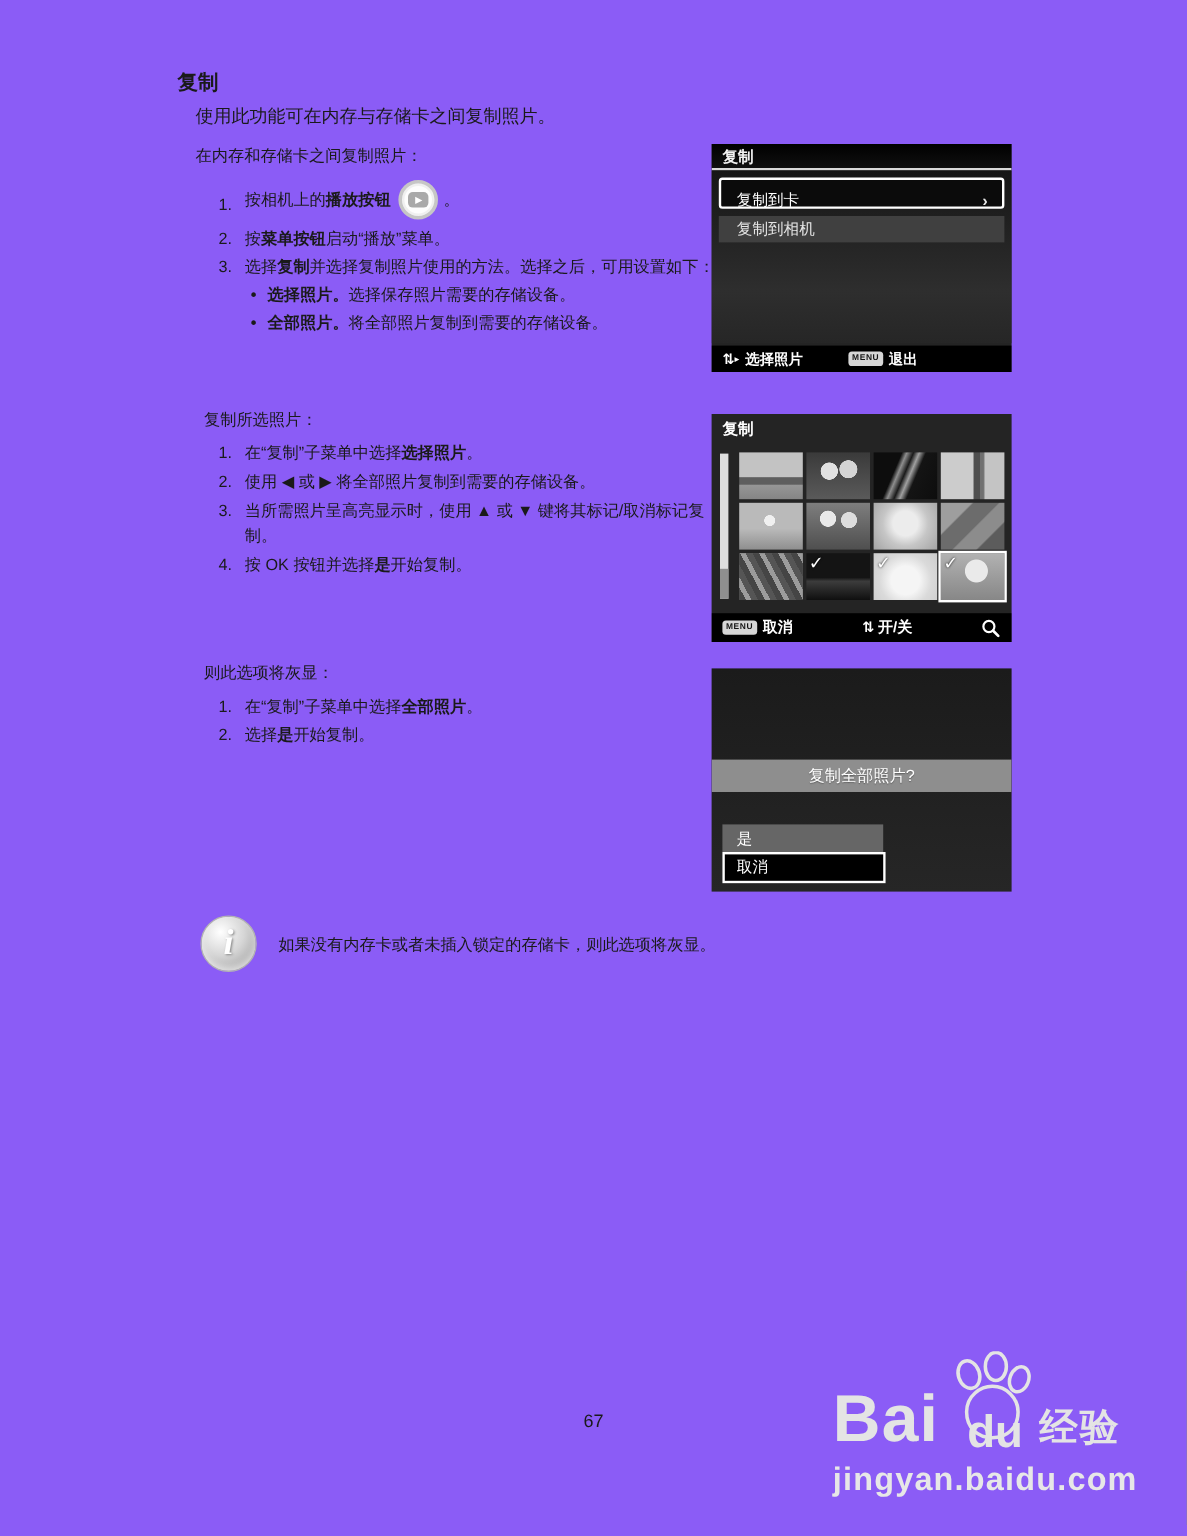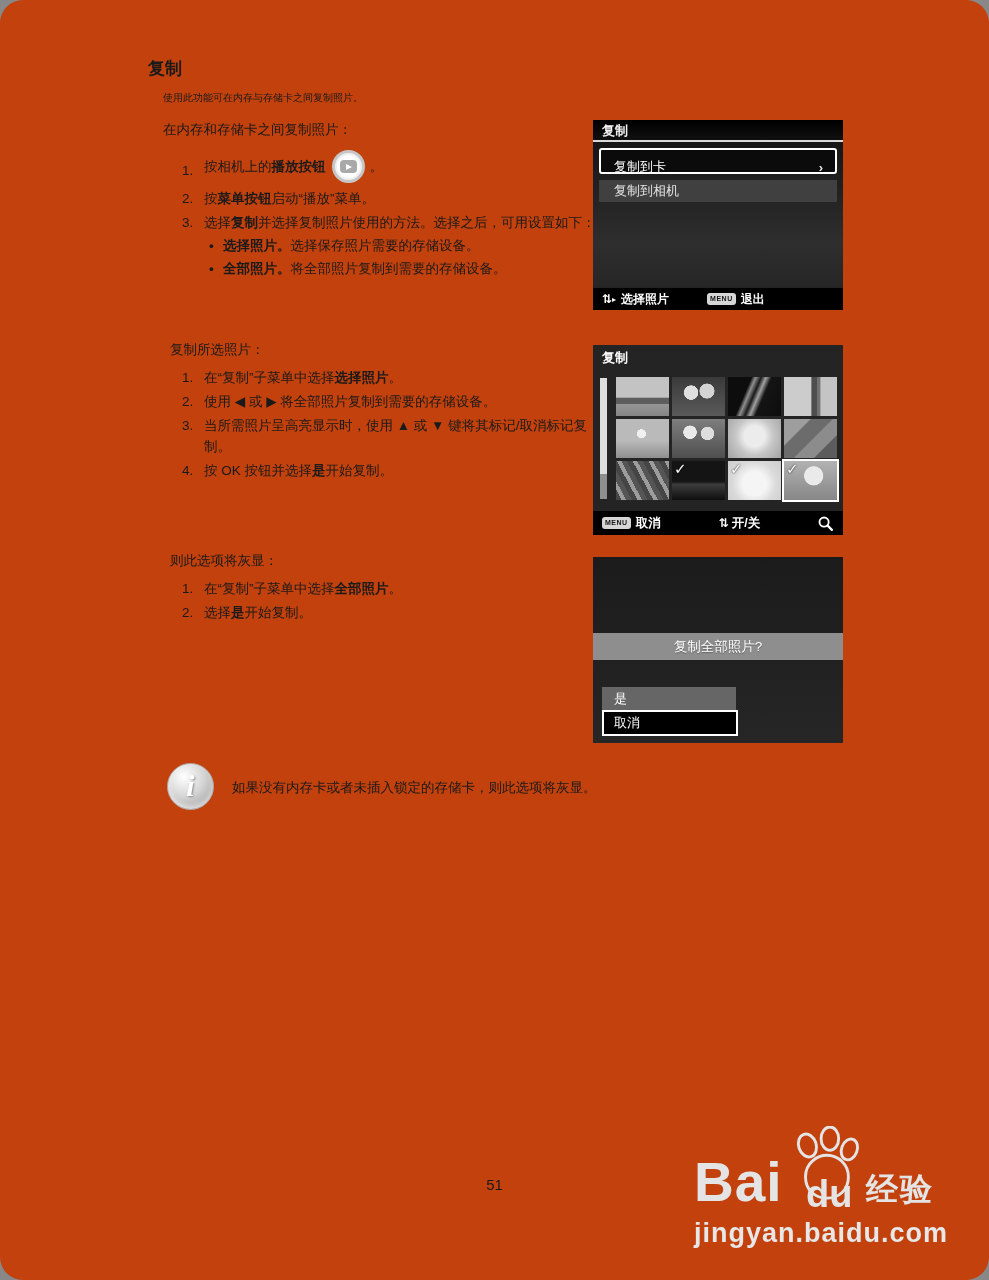--- a/index.html
+++ b/index.html
@@ -1,27 +1,27 @@
 <!DOCTYPE html>
 <html><head>
 <meta charset="utf-8">
 <style>
   * { box-sizing: border-box; }
   html,body { margin:0; padding:0; background:#888; }
   #page {
-    position: relative; width: 989px; height: 1280px; background: #c2410c;
+    position: relative; width: 989px; height: 1280px; background: #8b5cf6;
     font-family: "Liberation Sans", "DejaVu Sans", sans-serif;
-    color: #1a1a1a; overflow: hidden; margin: 0 auto; border-radius: 23px;
+    color: #1a1a1a; overflow: hidden; margin: 0 auto;
   }
 
   
   .block { position: absolute; }
   #block-a { top: 58px; left: 148px; width: 452px; }
   .doc-title { font-size: 17px; font-weight: 700; line-height: 21px; }
-  .doc-intro { margin: 9px 0 0 15px; font-size: 10px; line-height: 20px; }
+  .doc-intro { margin: 9px 0 0 15px; font-size: 15px; line-height: 20px; }
   .sub-heading { margin: 12px 0 0 15px; font-size: 13.5px; line-height: 20px; }
   ol.steps { list-style: none; margin: 10px 0 0 33px; padding: 0; counter-reset: stepn; font-size: 13.5px; }
   ol.steps > li { counter-increment: stepn; position: relative; padding-left: 23px; margin-bottom: 3px; line-height: 21px; }
   ol.steps > li::before { content: counter(stepn) "."; position: absolute; left: 1px; top: 0; line-height: 21px; }
   ol.steps > li.has-icon::before { top: 10px; }
   ul.bullets { list-style: none; margin: 2px 0 4px 4px; padding: 0; }
   ul.bullets > li { position: relative; padding-left: 15px; margin-bottom: 2px; line-height: 21px; }
   ul.bullets > li::before { content: "\2022"; position: absolute; left: 1px; font-weight: 700; }
   #block-b { top: 340px; left: 170px; width: 432px; }
   #block-b ol.steps, #block-c ol.steps { margin-left: 11px; margin-top: 7px; }
@@ -230,21 +230,21 @@
     <div class="q-bar">复制全部照片?</div>
     <div class="yes-row">是</div>
     <div class="cancel-row">取消</div>
   </div>
 
   <div class="note-icon">
     <span class="i-glyph">i</span>
   </div>
   <div class="note-text">如果没有内存卡或者未插入锁定的存储卡，则此选项将灰显。</div>
 
-  <div class="page-num">51</div>
+  <div class="page-num">67</div>
 
   <div class="wm">
     <div class="wm-brand">
       <span class="wm-bai">Bai</span>
       <span class="wm-paw">
         <svg width="78" height="78" viewBox="0 0 80 80">
           <ellipse cx="22" cy="20" rx="9" ry="12" fill="none" stroke="#e4e4e4" stroke-width="3" transform="rotate(-18 22 20)"></ellipse>
           <ellipse cx="45" cy="13" rx="9" ry="12" fill="none" stroke="#e4e4e4" stroke-width="3"></ellipse>
           <ellipse cx="65" cy="24" rx="8" ry="11" fill="none" stroke="#e4e4e4" stroke-width="3" transform="rotate(20 65 24)"></ellipse>
           <path d="M20 52 C20 38 32 30 42 30 C54 30 64 40 64 52 C64 66 54 74 42 74 C30 74 20 66 20 52 Z" fill="none" stroke="#e4e4e4" stroke-width="3"></path>

